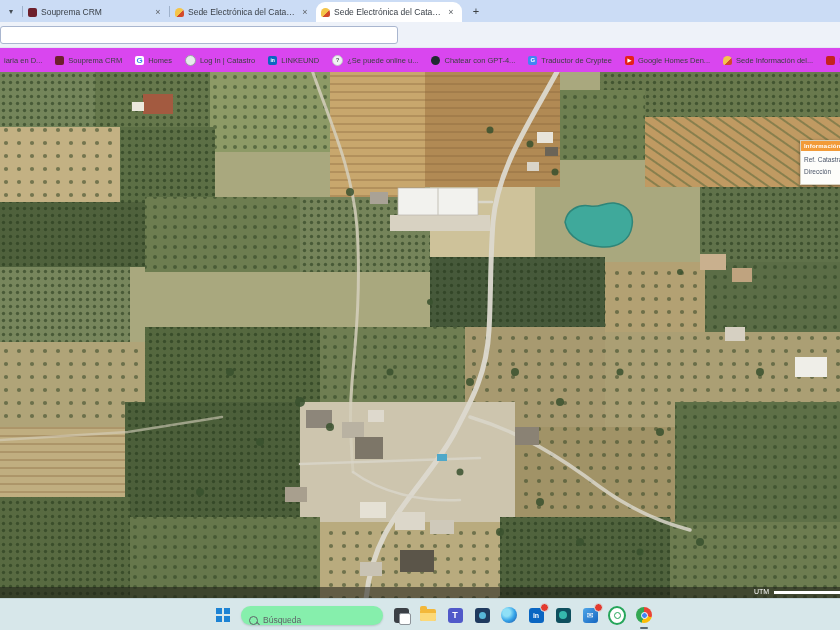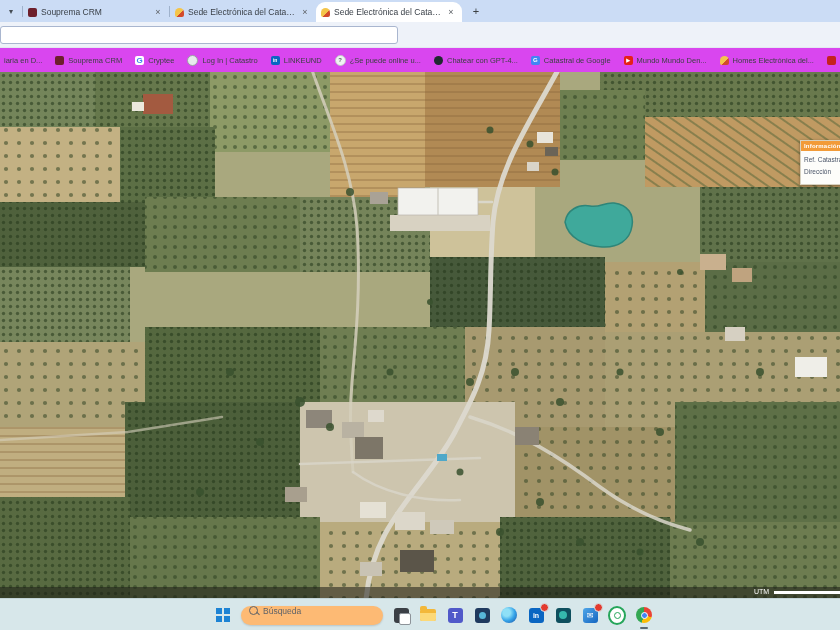--- a/index.html
+++ b/index.html
@@ -61,22 +61,22 @@
   .map-attrib .utm{position:absolute;left:754px;top:1px;font-size:7px;color:#fff;}
   .scalebar{position:absolute;right:0;top:4px;width:66px;height:2.5px;background:#fff;}
 
   
   .taskbar{position:relative;height:32px;background:#d7e7ea;border-top:1px solid #c3d4d8;}
   .tb-icons{position:absolute;left:214px;top:0;height:32px;display:flex;align-items:center;gap:9px;}
   .tbi{position:relative;width:18px;height:18px;display:flex;align-items:center;
        justify-content:center;cursor:pointer;flex:none;}
   .winlogo{width:14px;height:14px;display:grid;grid-template-columns:1fr 1fr;gap:1.5px;}
   .winlogo i{background:#1d83d4;}
-  .searchpill{width:126px;height:19px;background:#fdba74;border-radius:10px;display:flex;
-              align-items:flex-start;gap:5px;padding:0 8px;box-shadow:0 1px 2px rgba(0,0,0,.15);
+  .searchpill{width:126px;height:19px;background:#86efac;border-radius:10px;display:flex;
+              align-items:flex-end;gap:5px;padding:0 8px;box-shadow:0 1px 2px rgba(0,0,0,.15);
               font-size:8.5px;color:#5f6368;cursor:pointer;flex:none;}
   .mag{width:7px;height:7px;border:1.3px solid #5f6368;border-radius:50%;position:relative;flex:none;}
   .mag::after{content:"";position:absolute;width:4px;height:1.3px;background:#5f6368;
               transform:rotate(45deg);right:-3px;bottom:-1px;}
   .i-taskview{width:15px;height:15px;background:#3b4046;border-radius:3px;position:relative;}
   .i-taskview::after{content:"";position:absolute;right:-2px;bottom:-2px;width:10px;height:10px;
                      background:#fff;border:1px solid #8d9399;border-radius:2px;}
   .i-folder{width:16px;height:12px;background:#f3b83a;border-radius:2px;position:relative;}
   .i-folder::before{content:"";position:absolute;top:-3px;left:0;width:7px;height:4px;
                     background:#f3b83a;border-radius:2px 2px 0 0;}
@@ -148,49 +148,49 @@
     <div class="bm">
       <span class="bmi bmi-none"></span>
       <span>iaria en D...</span>
     </div>
     <div class="bm">
       <span class="bmi bmi-souprema"></span>
       <span>Souprema CRM</span>
     </div>
     <div class="bm">
       <span class="bmi bmi-google">G</span>
-      <span>Cryptee</span>
+      <span>Homes</span>
     </div>
     <div class="bm">
       <span class="bmi bmi-cryptee"></span>
       <span>Log In | Catastro</span>
     </div>
     <div class="bm">
       <span class="bmi bmi-linkedin">in</span>
       <span>LINKEUND</span>
     </div>
     <div class="bm">
       <span class="bmi bmi-q">?</span>
       <span>¿Se puede online u...</span>
     </div>
     <div class="bm">
       <span class="bmi bmi-gpt"></span>
       <span>Chatear con GPT-4...</span>
     </div>
     <div class="bm">
       <span class="bmi bmi-translate">G</span>
-      <span>Catastral de Google</span>
+      <span>Traductor de Cryptee</span>
     </div>
     <div class="bm">
       <span class="bmi bmi-youtube">▶</span>
-      <span>Mundo Mundo Den...</span>
+      <span>Google Homes Den...</span>
     </div>
     <div class="bm">
       <span class="bmi bmi-catastro"></span>
-      <span>Homes Electrónica del...</span>
+      <span>Sede Información del...</span>
     </div>
     <div class="bm">
       <span class="bmi bmi-registro"></span>
       <span>Registro online</span>
     </div>
 
   </div>
 
   <div class="map">
     <svg width="840" height="526" viewBox="0 0 840 526">

